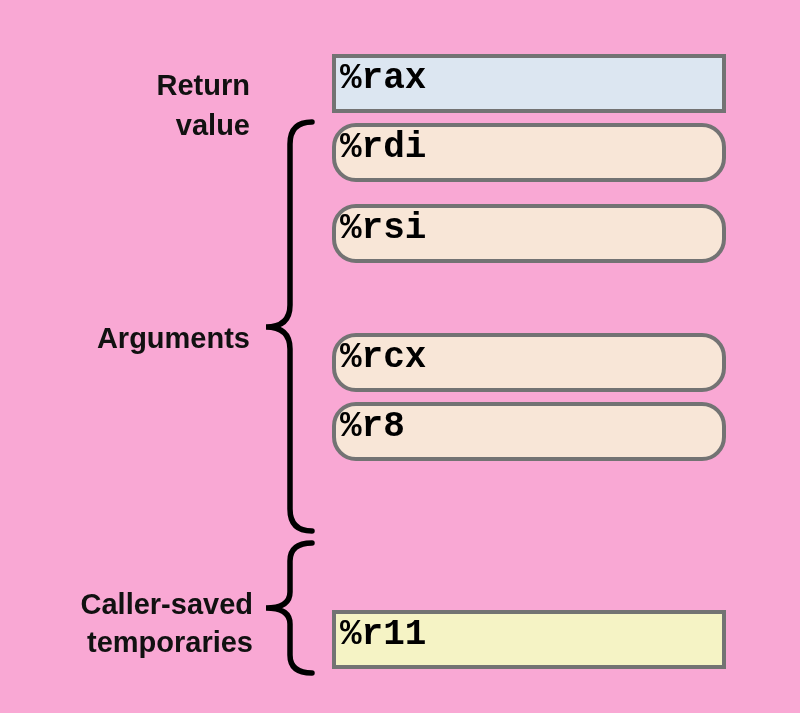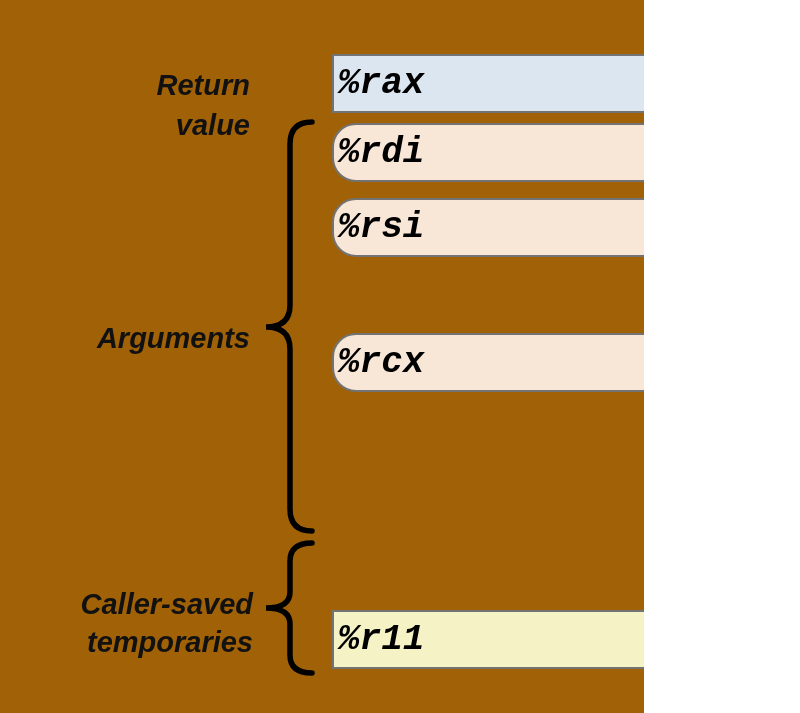--- a/index.html
+++ b/index.html
@@ -2,36 +2,35 @@
 <html><head>
 <meta charset="utf-8">
 <style>
   html, body {
     margin: 0;
     padding: 0;
     background: #ffffff;
   }
   .canvas {
     position: relative;
-    width: 644px;
+    width: 800px;
     height: 713px;
-    background: #a16207;
+    background: #f9a8d4;
     font-family: "Liberation Sans", sans-serif;
     overflow: hidden;
-    font-style: italic;
   }
   .reg-box {
     position: absolute;
     left: 332px;
     width: 394px;
     height: 59px;
-    border: 2px solid #737373;
+    border: 4px solid #737373;
     box-sizing: border-box;
     display: flex;
-    align-items: center;
+    align-items: flex-start;
   }
   .reg-box .reg-name {
     font-family: "Liberation Mono", monospace;
     font-weight: bold;
     font-size: 36px;
     color: #000000;
     padding-left: 4px;
     letter-spacing: 0px;
     white-space: nowrap;
   }
@@ -89,23 +88,26 @@
     <path d="M 312 122 Q 290 122 290 144 L 290 305 Q 290 327 266 327 Q 290 327 290 349 L 290 509 Q 290 531 312 531" fill="none" stroke="#000000" stroke-width="5.5" stroke-linecap="round"></path>
     <path d="M 312 543 Q 290 543 290 561 L 290 592 Q 290 608 266 608 Q 290 608 290 624 L 290 655 Q 290 673 312 673" fill="none" stroke="#000000" stroke-width="5.5" stroke-linecap="round"></path>
   </svg>
 
   <div class="reg-box fill-return" style="top:54px">
     <span class="reg-name">%rax</span>
   </div>
   <div class="reg-box fill-arg" style="top:123px">
     <span class="reg-name">%rdi</span>
   </div>
-  <div class="reg-box fill-arg" style="top:198px">
+  <div class="reg-box fill-arg" style="top:204px">
     <span class="reg-name">%rsi</span>
   </div>
   <div class="reg-box fill-arg" style="top:333px">
     <span class="reg-name">%rcx</span>
+  </div>
+  <div class="reg-box fill-arg" style="top:402px">
+    <span class="reg-name">%r8</span>
   </div>
   <div class="reg-box fill-caller" style="top:610px">
     <span class="reg-name">%r11</span>
   </div>
 
 </div>
 
 </body></html>

